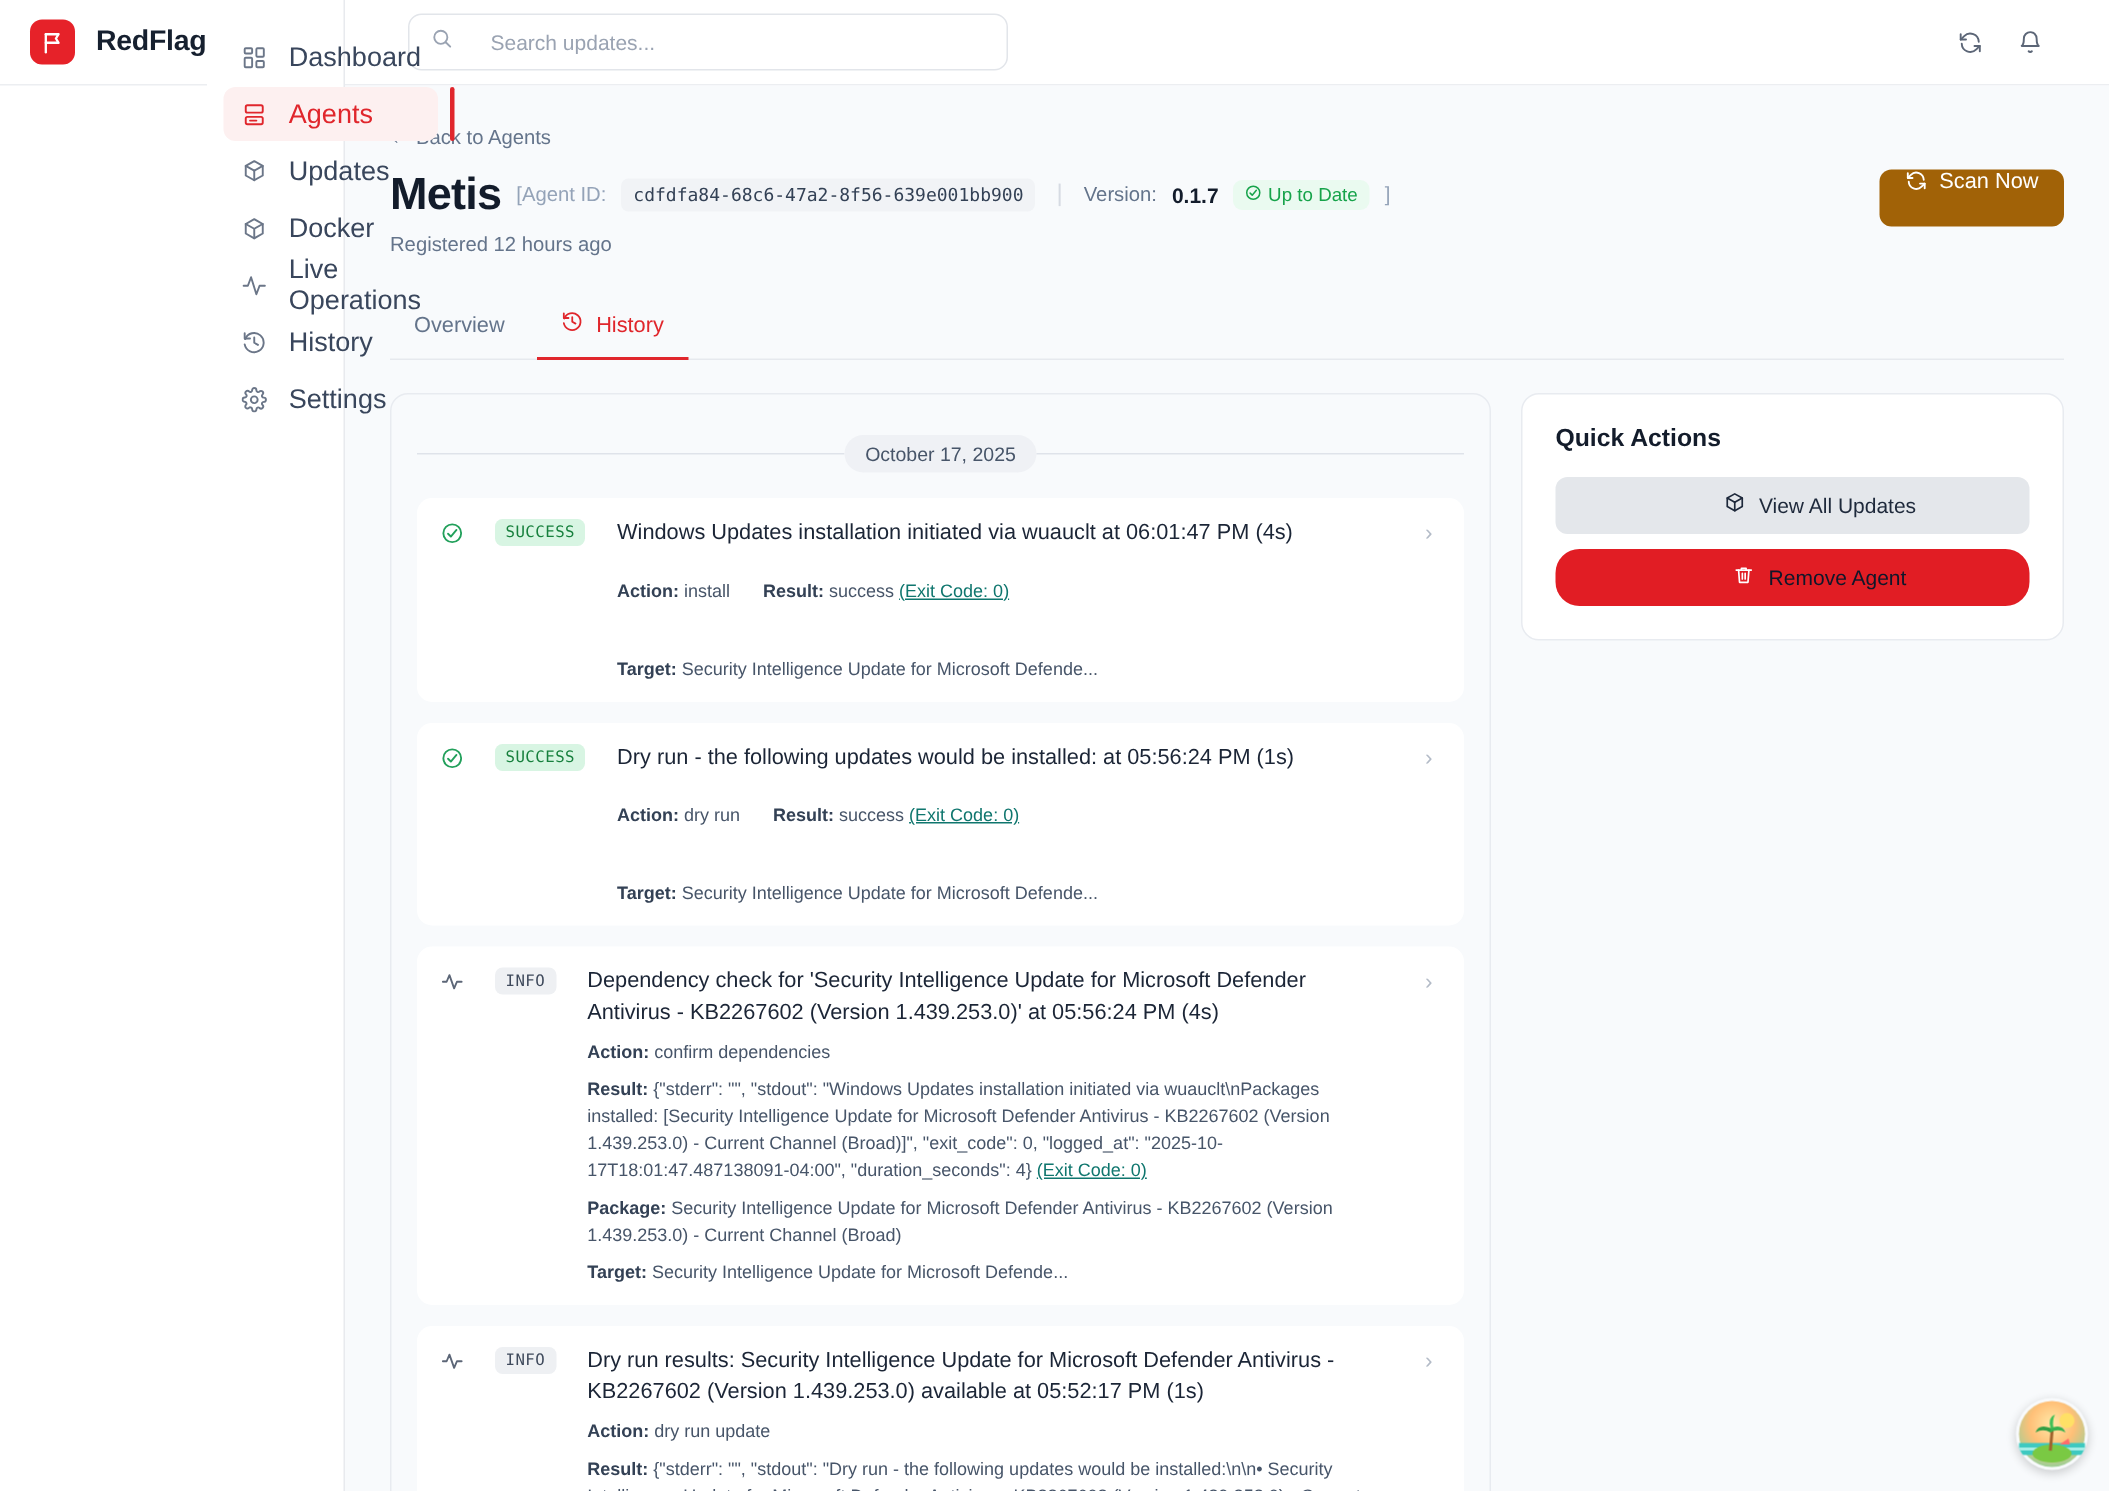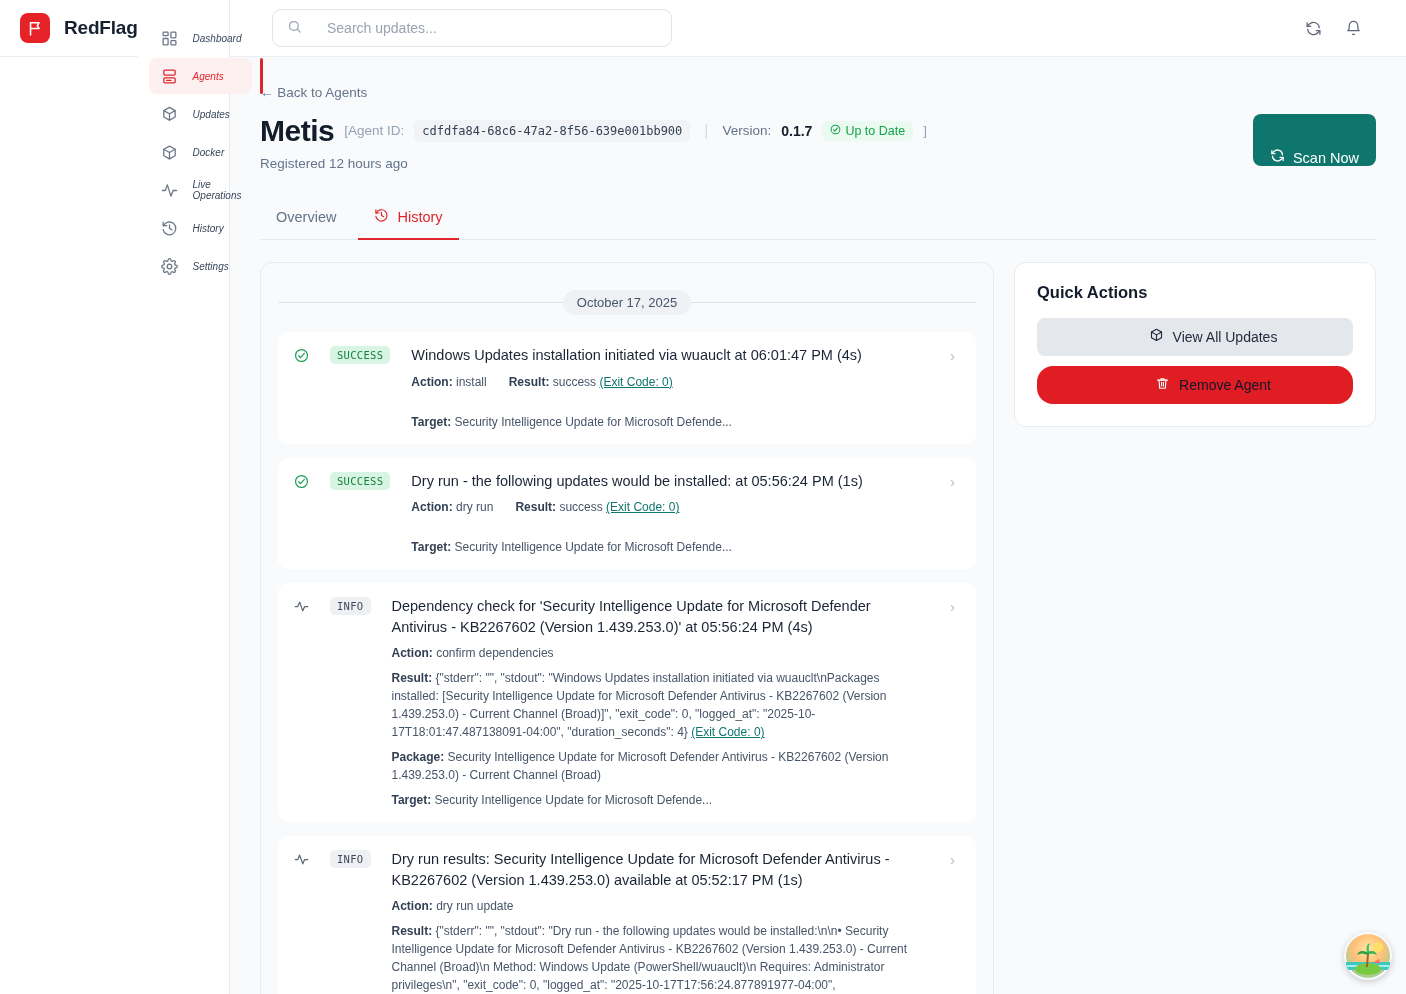--- a/index.html
+++ b/index.html
@@ -30,24 +30,23 @@
     background: #e62229;
     display: flex; align-items: center; justify-content: center;
   }
   .brand-name { font-size: 19px; font-weight: bold; color: #16202f; letter-spacing: -0.2px; }
 
   .nav { padding: 20px 11px 0 11px; display: flex; flex-direction: column; gap: 2px; }
   .nav-item {
     display: flex; align-items: center; gap: 14px;
     height: 36px; padding: 0 11px;
     border-radius: 8px;
-    font-size: 10px; color: #39465c;
+    font-size: 18px; color: #39465c;
     cursor: pointer;
     position: relative;
-    font-style: italic;
   }
   .nav-item.active {
     background: #fdf0f0;
     color: #e0262c;
     font-weight: normal;
   }
   .nav-item.active::after {
     content: ""; position: absolute; right: -11px; top: 0; bottom: 0;
     width: 3px; background: #e0262c; border-radius: 2px;
   }
@@ -106,24 +105,24 @@
   .meta-sep { color: #d6dbe3; font-size: 16px; padding: 0 4px; }
   .version-val { font-size: 14px; font-weight: bold; color: #131c2b; }
   .uptodate {
     display: inline-flex; align-items: center; gap: 4px;
     background: #eafaf0; color: #16a34a;
     font-size: 12.5px; border-radius: 6px; padding: 3px 8px;
   }
   .registered { font-size: 13.5px; color: #64748b; margin-top: 9px; }
 
   .scan-btn {
-    display: inline-flex; align-items: flex-end; gap: 8px;
-    background: #0f766e; color: #fff;
+    display: inline-flex; align-items: flex-start; gap: 8px;
+    background: #a16207; color: #fff;
     border: none; border-radius: 8px;
-    height: 52px; padding: 0 17px;
+    height: 38px; padding: 0 17px;
     font-size: 14.5px; font-family: inherit;
     cursor: pointer; white-space: nowrap;
   }
 
   .tabs {
     margin-top: 27px;
     display: flex; gap: 6px;
     border-bottom: 1px solid #e6e9ee;
   }
   .tab {
@@ -173,21 +172,21 @@
     flex: 0 0 auto; margin-top: 1px; white-space: nowrap;
   }
   .ev-badge.success { background: #d8f5e3; color: #17803d; }
   .ev-badge.info { background: #eef0f3; color: #3f4a5c; }
   .ev-body { flex: 1; min-width: 0; }
   .ev-title { font-size: 14.5px; color: #1b2536; line-height: 1.42; }
   .ev-detail { font-size: 12px; color: #475569; line-height: 1.5; margin-top: 7px; }
   .ev-detail .k { font-weight: bold; color: #334155; }
   .ev-detail .muted { color: #0f766e; text-decoration: underline; }
   .ev-inline { display: flex; gap: 22px; flex-wrap: wrap; margin-top: 7px; }
-  .ev-inline .ev-detail { margin-top: 0; }
+  .ev-inline .ev-detail { margin-top: 12px; }
   .ev-chevron { flex: 0 0 10px; color: #b3bbc7; font-size: 15px; margin-top: 2px; }
 
   .panel {
     background: #ffffff;
     border: 1px solid #e8ebf0;
     border-radius: 12px;
     padding: 20px 22px 22px 22px;
   }
   .panel-title { font-size: 16.5px; font-weight: bold; color: #131c2b; margin-bottom: 16px; }
   .qa-btn {

